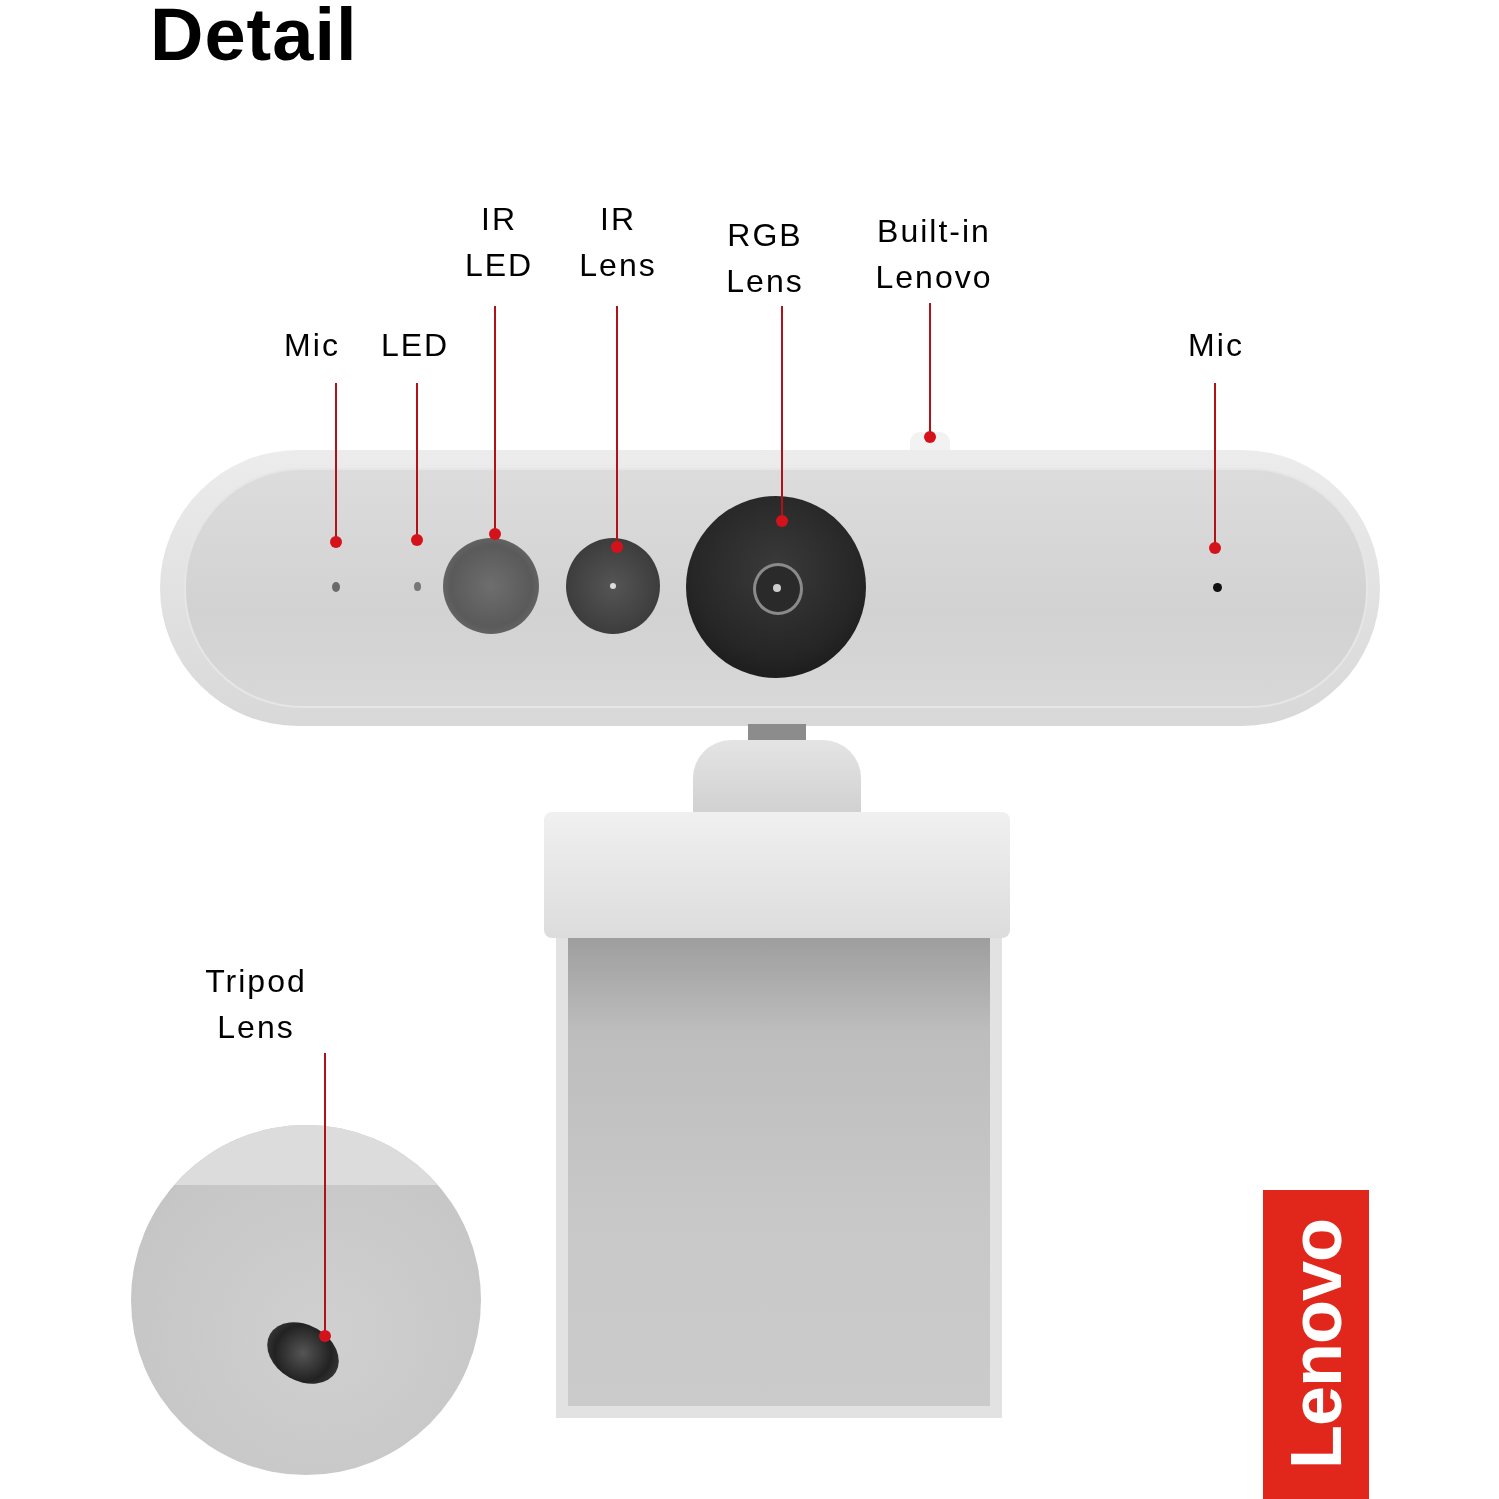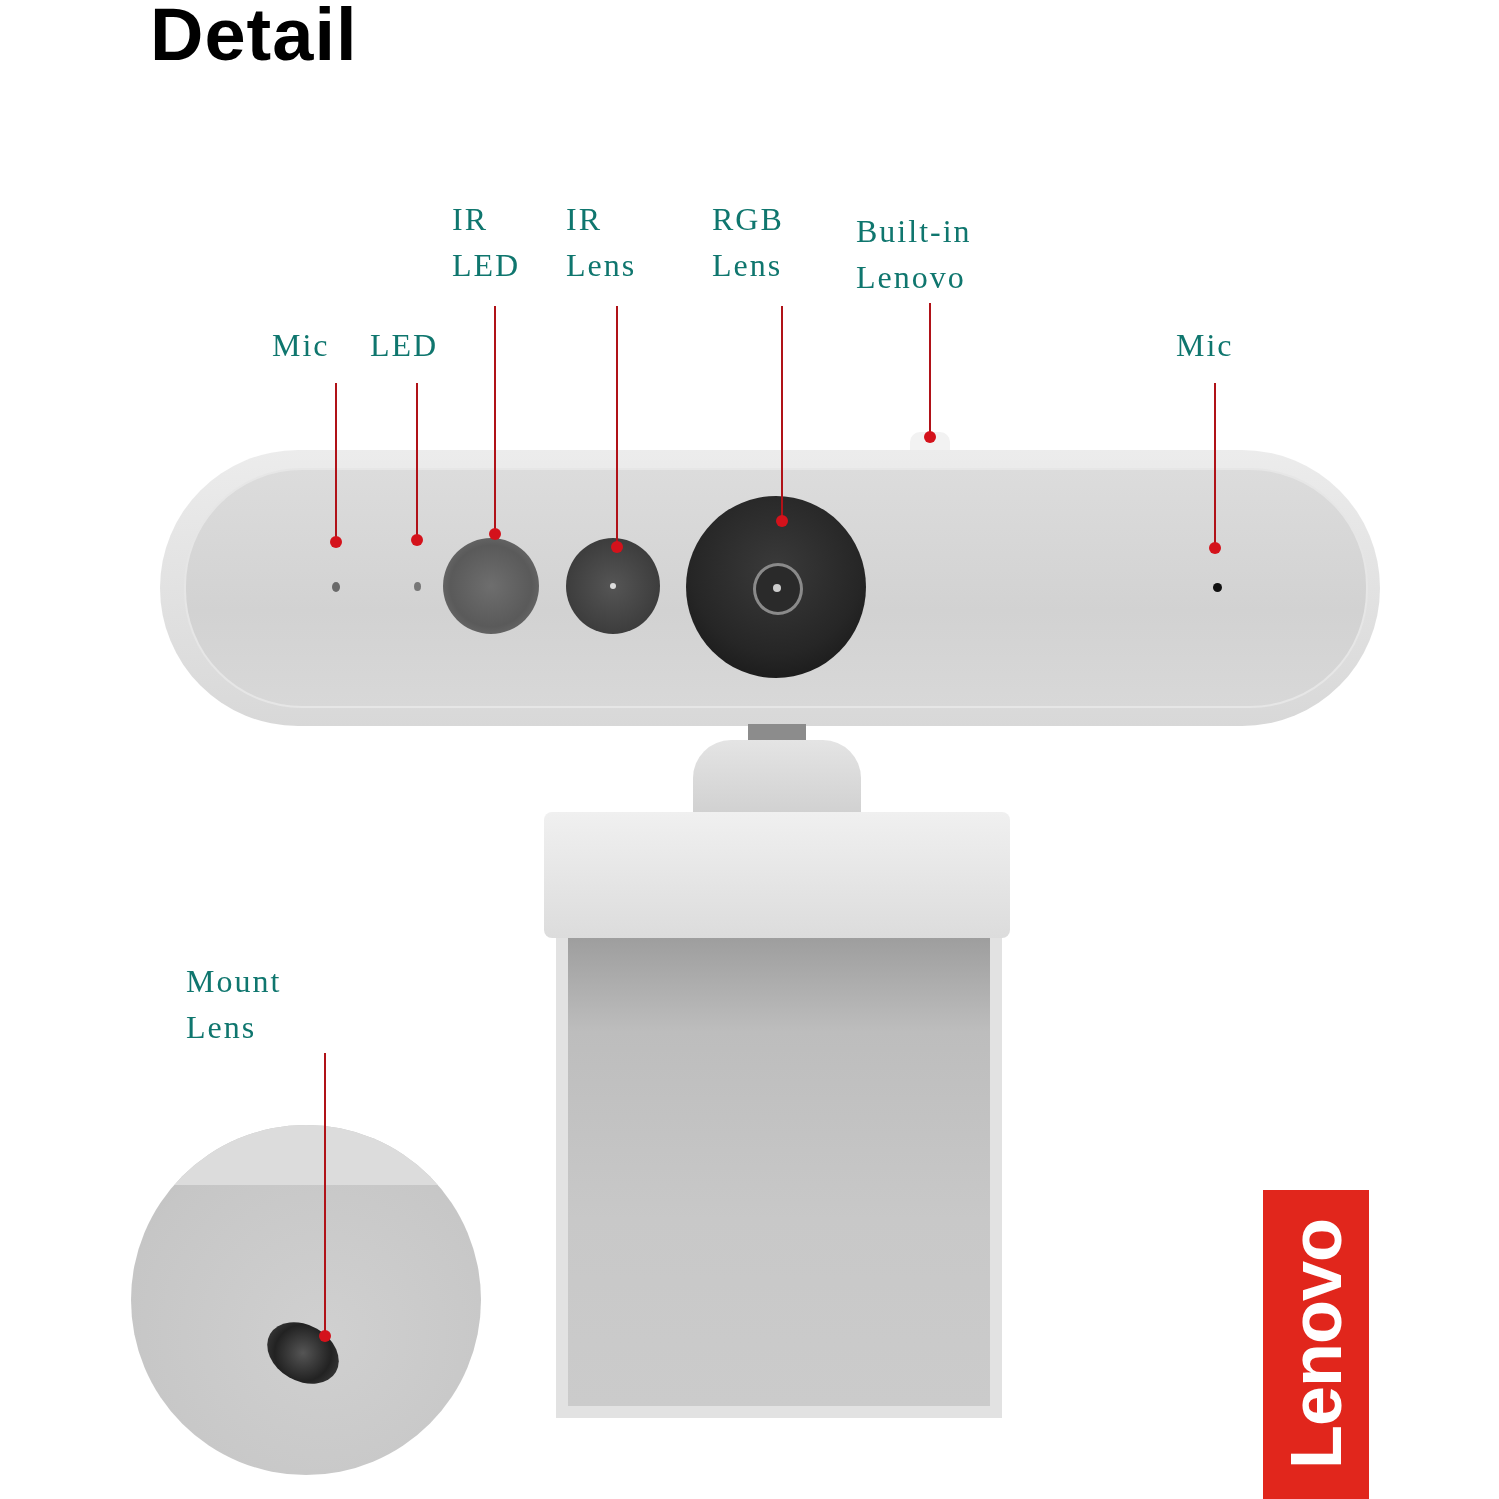--- a/index.html
+++ b/index.html
@@ -1,18 +1,18 @@
 <!DOCTYPE html>
 <html><head>
 <meta charset="utf-8">
 <style>
   html, body { margin:0; padding:0; }
   body { width:1499px; height:1499px; background:#ffffff; position:relative; overflow:hidden; font-family:"DejaVu Sans", sans-serif; }
   .title { position:absolute; left:150px; top:-8px; font-family:"Liberation Sans", sans-serif; font-weight:bold; font-size:74px; color:#000; letter-spacing:1px; }
-  .lbl { position:absolute; font-family:Liberation Serif, serif; font-size:32px; color:#0f766e; text-align:left; line-height:46px; letter-spacing:2px; }
+  .lbl { position:absolute; font-family:Liberation Sans, sans-serif; font-size:32px; color:#000000; text-align:center; line-height:46px; letter-spacing:2px; }
   .lbl span { display:block; }
   .leader { position:absolute; width:2px; background:#b01218; }
   .dot { position:absolute; width:12px; height:12px; border-radius:50%; background:#d4121b; margin-left:-6px; margin-top:-6px; }
 
   .bar-outer { position:absolute; left:160px; top:450px; width:1220px; height:276px; border-radius:138px 138px 138px 138px; background:linear-gradient(#ececec,#d8d8d8); }
   .bar-inner { position:absolute; left:184px; top:468px; width:1180px; height:236px; border-radius:118px; background:linear-gradient(180deg,#dcdcdc 0%,#d2d2d2 60%,#d8d8d8 100%); border:2px solid #e6e6e6; }
   .hole { position:absolute; border-radius:50%; }
   .irled { position:absolute; left:443px; top:538px; width:96px; height:96px; border-radius:50%; background:radial-gradient(circle at 50% 50%, #6e6e6e 0%, #5a5a5a 60%, #7a7a7a 100%); }
   .irlens { position:absolute; left:566px; top:538px; width:94px; height:96px; border-radius:50%; background:radial-gradient(circle at 50% 50%, #555 0%, #3d3d3d 70%, #4a4a4a 100%); }
   .irlens::after { content:""; position:absolute; left:44px; top:45px; width:6px; height:6px; border-radius:50%; background:#ddd; }
@@ -67,33 +67,33 @@
   <span>LED</span>
 </div>
 <div class="lbl" style="left:452px;top:196px;width:94px;">
   <span>IR</span>
   <span>LED</span>
 </div>
 <div class="lbl" style="left:566px;top:196px;width:104px;">
   <span>IR</span>
   <span>Lens</span>
 </div>
-<div class="lbl" style="left:712px;top:196px;width:106px;">
+<div class="lbl" style="left:712px;top:212px;width:106px;">
   <span>RGB</span>
   <span>Lens</span>
 </div>
 <div class="lbl" style="left:856px;top:208px;width:156px;">
   <span>Built-in</span>
   <span>Lenovo</span>
 </div>
 <div class="lbl" style="left:1176px;top:322px;width:80px;">
   <span>Mic</span>
 </div>
 <div class="lbl" style="left:186px;top:958px;width:140px;">
-  <span>Mount</span>
+  <span>Tripod</span>
   <span>Lens</span>
 </div>
 
 <div class="leader" style="left:335px;top:383px;height:158px;"></div>
 <div class="dot" style="left:336px;top:542px;"></div>
 
 <div class="leader" style="left:416px;top:383px;height:156px;"></div>
 <div class="dot" style="left:417px;top:540px;"></div>
 
 <div class="leader" style="left:494px;top:306px;height:228px;"></div>

